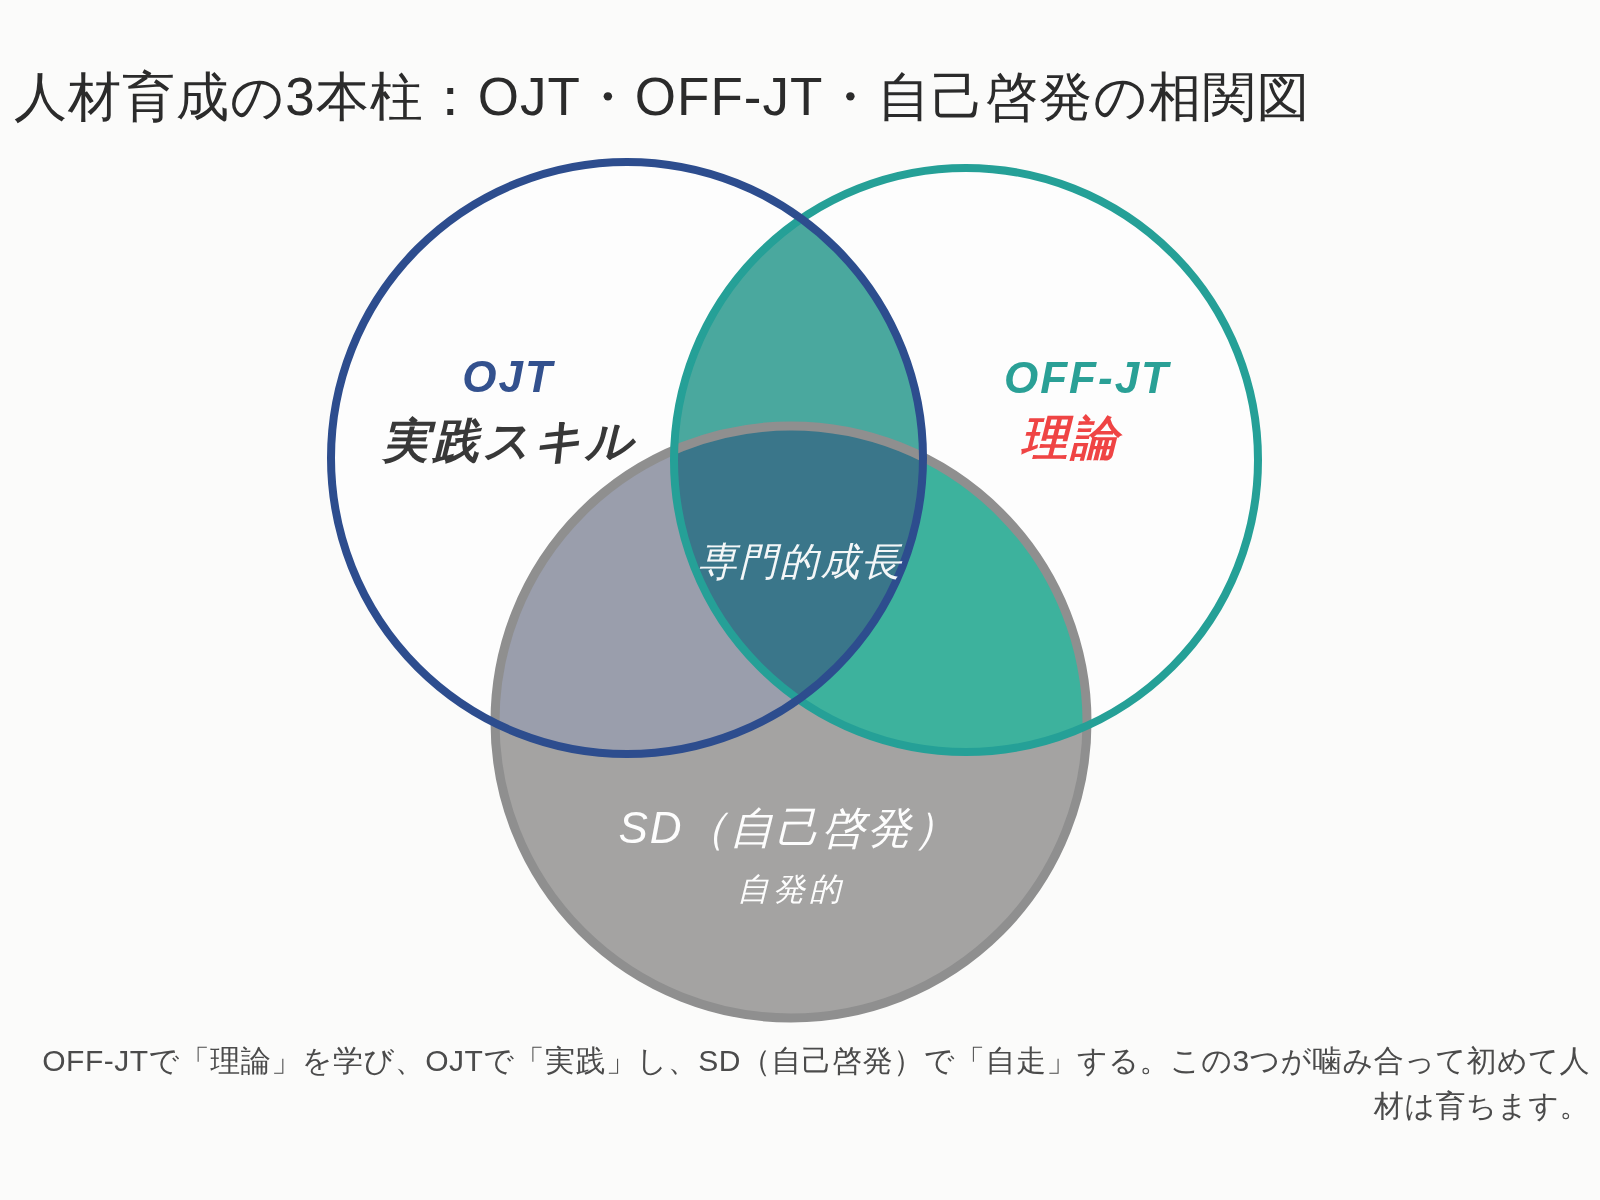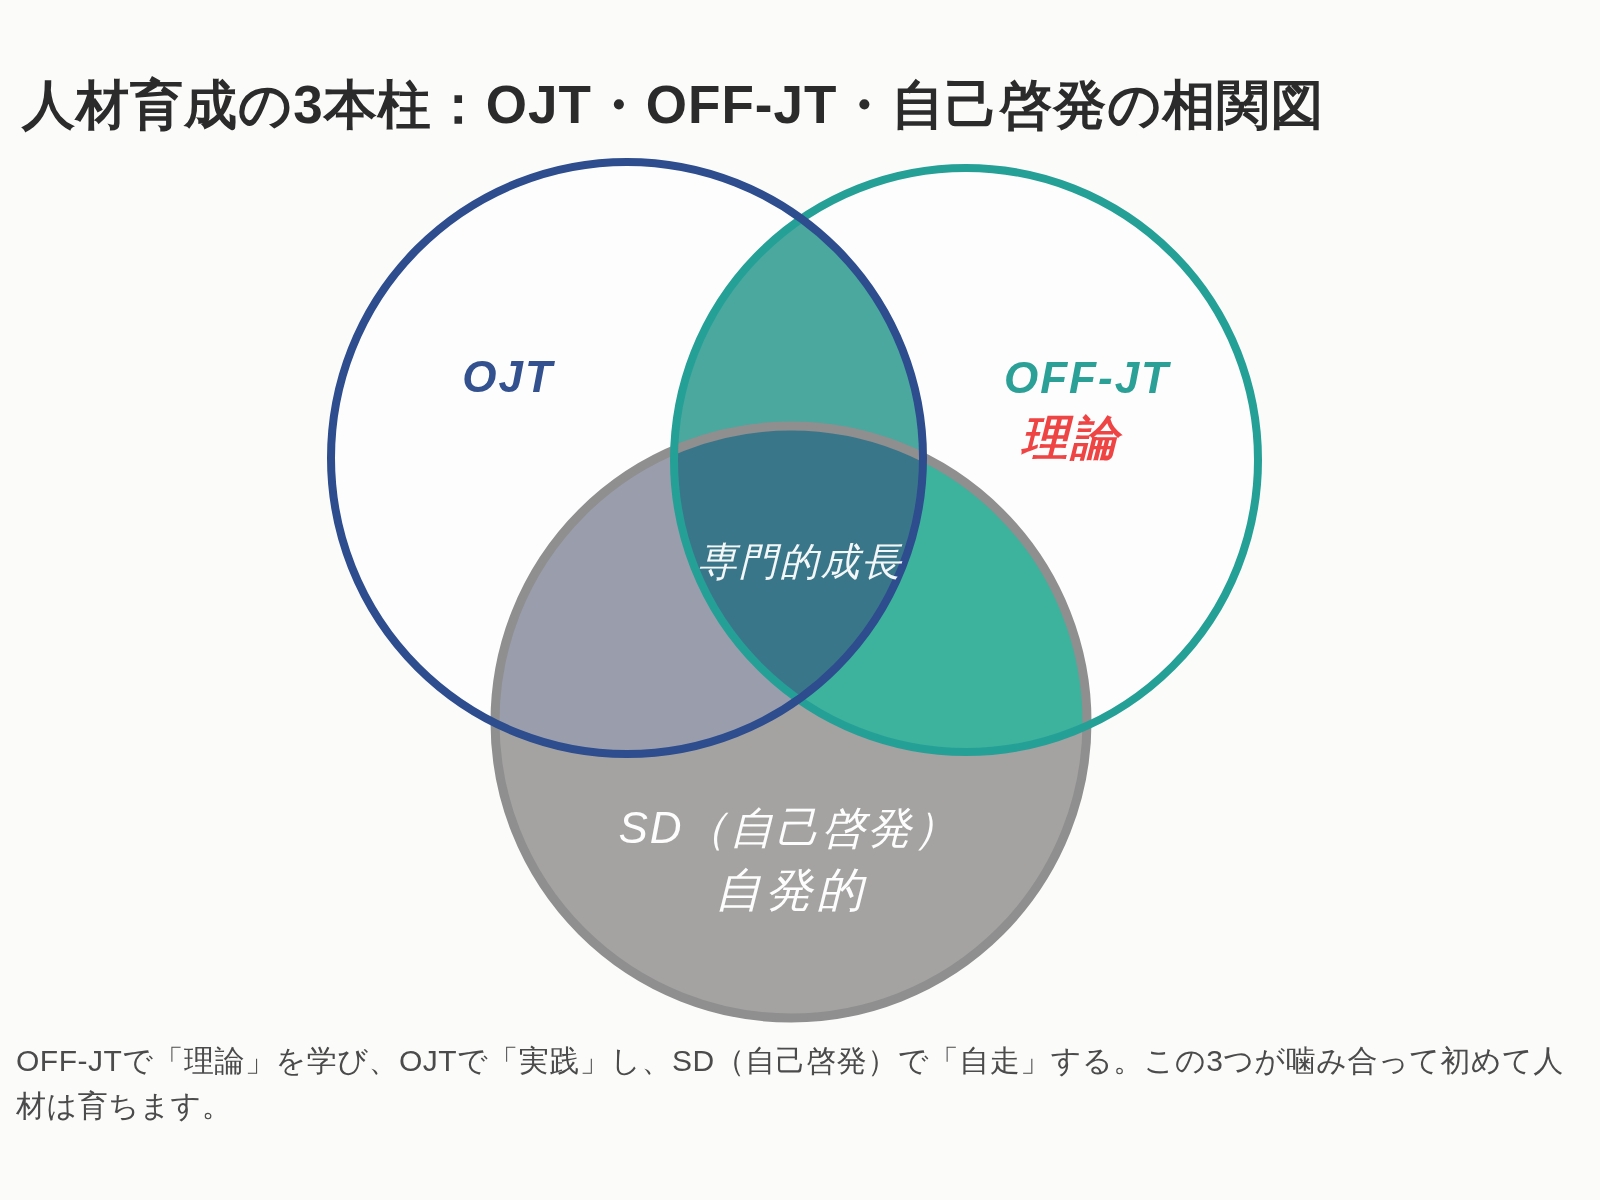--- a/index.html
+++ b/index.html
@@ -5,42 +5,42 @@
   html, body { margin: 0; padding: 0; }
   body {
     width: 1600px; height: 1200px;
     background: #fbfbfa;
     font-family: "Liberation Sans", "DejaVu Sans", sans-serif;
     overflow: hidden; position: relative;
   }
   .page { position: absolute; inset: 0; }
 
   .title {
-    position: absolute; left: 8px; top: 56px; margin: 14px;
-    font-size: 53px; font-weight: 700; color: #2b2b2b;
+    position: absolute; left: 8px; top: 56px; margin: 6px;
+    font-size: 53px; font-weight: 400; color: #2b2b2b;
     letter-spacing: 1px; white-space: nowrap;
   }
 
   .diagram { position: absolute; left: 0; top: 0; width: 1600px; height: 1030px; font-style: italic; }
   .diagram svg { position: absolute; left: 0; top: 0; }
 
   .vlabel {
     position: absolute; transform: translate(-50%, -50%);
     white-space: nowrap; text-align: center; line-height: 1.1;
   }
   .lbl-main   { font-size: 44px; font-weight: 700; letter-spacing: 2px; }
   .lbl-sub    { font-size: 47px; font-weight: 600; color: #383838; letter-spacing: 3px; }
   .lbl-center { font-size: 39px; font-weight: 500; letter-spacing: 2px; }
   .lbl-sd     { font-size: 44px; font-weight: 500; letter-spacing: 2px; }
-  .lbl-sd2    { font-size: 47px; font-weight: 500; letter-spacing: 4px; }
+  .lbl-sd2    { font-size: 32px; font-weight: 500; letter-spacing: 4px; }
 
   .caption {
     position: absolute; left: 16px; top: 1038px; width: 1574px; margin: 0;
     font-size: 30px; font-weight: 500; color: #4b4b4b;
-    line-height: 1.5; letter-spacing: 0.5px;
+    line-height: 1.5; letter-spacing: 0.5px; text-align: right;
   }
 </style>
 </head>
 <body>
 
 <div class="page">
 
   <h1 class="title">人材育成の3本柱：OJT・OFF-JT・自己啓発の相関図</h1>
 
   <div class="diagram">
@@ -76,20 +76,21 @@
           <circle cx="627" cy="458" r="296" fill="#3a768a"></circle>
         </g>
       </g>
 
       <circle cx="791" cy="722" r="296" fill="none" stroke-width="9" stroke="#8f8f8f"></circle>
       <circle cx="966" cy="460" r="292" fill="none" stroke-width="8" stroke="#25a097"></circle>
       <circle cx="627" cy="458" r="296" fill="none" stroke-width="8" stroke="#2d4d8e"></circle>
     </svg>
 
     <div class="vlabel lbl-main" style="left: 508px; top: 377px; color: rgb(51, 81, 142);">OJT</div>
+    <div class="vlabel lbl-sub" style="left: 509px; top: 441px; color: rgb(56, 56, 56);">実践スキル</div>
 
     <div class="vlabel lbl-main" style="left: 1087px; top: 378px; color: rgb(42, 160, 150);">OFF-JT</div>
     <div class="vlabel lbl-sub" style="left: 1071px; top: 438px; color: #ef4444;">理論</div>
 
     <div class="vlabel lbl-center" style="left: 800px; top: 542px; color: rgb(244, 247, 248); margin-top: 20px;">専門的成長</div>
 
     <div class="vlabel lbl-sd" style="left: 789px; top: 828px; color: rgb(253, 253, 253);">SD（自己啓発）</div>
     <div class="vlabel lbl-sd2" style="left: 791px; top: 890px; color: rgb(253, 253, 253);">自発的</div>
   </div>
 

